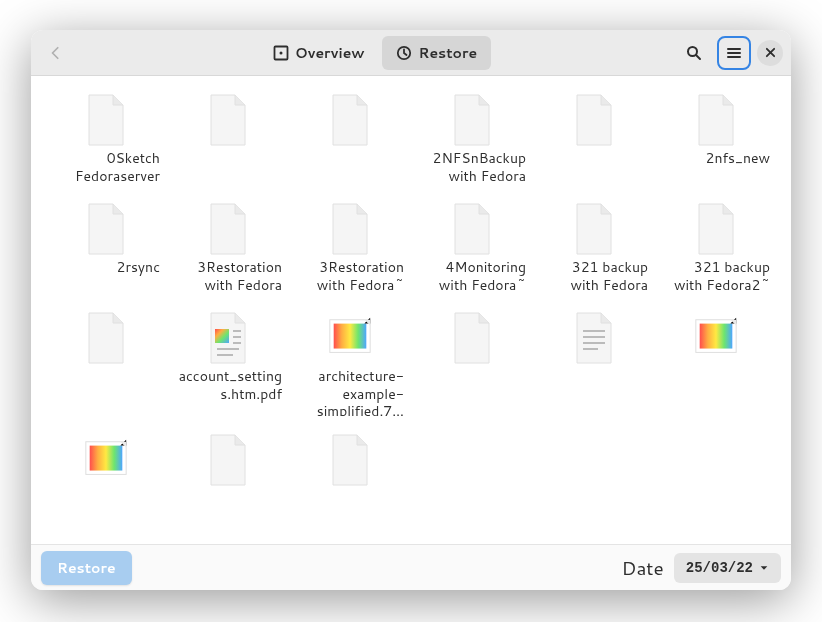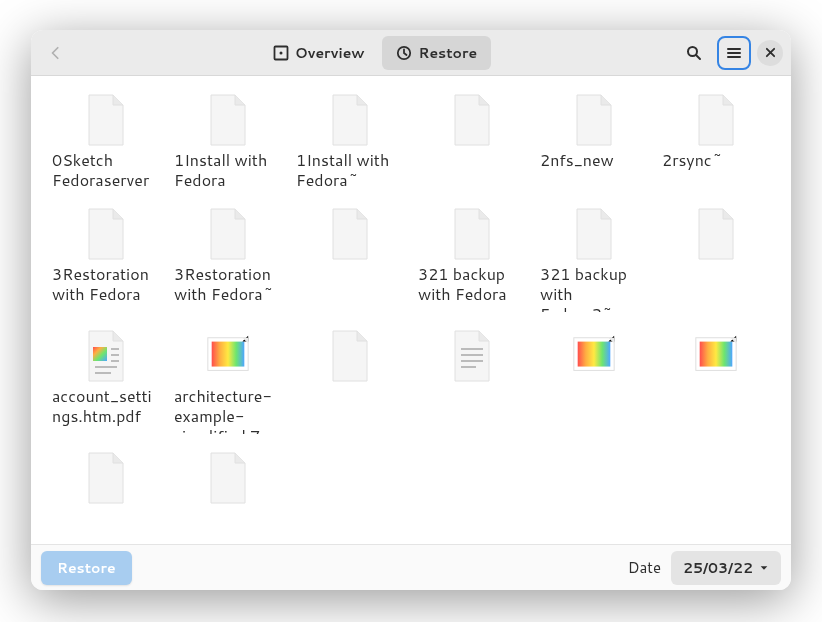--- a/index.html
+++ b/index.html
@@ -95,22 +95,22 @@
     border-radius: 6px;
   }
   .file-icon {
     width: 48px;
     height: 56px;
     display: flex;
     align-items: center;
     justify-content: center;
   }
   .file-label {
-    font-size: 16px;
-    text-align: left;
+    font-size: 14px;
+    text-align: right;
     line-height: 1.25;
     color: #2e2e2e;
     width: 108px;
     max-height: 48px;
     overflow: hidden;
     display: -webkit-box;
     -webkit-line-clamp: 3;
     -webkit-box-orient: vertical;
     word-wrap: break-word;
     margin-top: 2px;
@@ -128,32 +128,33 @@
     background: #a8cdf0;
     color: #fff;
     font-weight: 700;
     font-size: 14px;
     padding: 7px 16px;
     border-radius: 6px;
     cursor: pointer;
     box-shadow: 0 1px 2px rgba(0,0,0,0.1);
   }
   .footer-spacer { flex: 1; }
-  .date-label { font-size: 15px; color: #2e2e2e; font-weight: 500; }
+  .date-label { font-size: 19px; color: #2e2e2e; font-weight: 500; }
   .date-btn {
     background: #e4e4e4;
     padding: 7px 12px;
     border-radius: 6px;
     font-size: 14px;
     font-weight: 700;
     display: flex;
     align-items: center;
     gap: 6px;
     cursor: pointer;
     color: #2e2e2e;
+    font-family: Liberation Mono, monospace;
   }
   svg { display: block; }
 </style>
 </head>
 <body>
 
 <div class="window">
 
   <div class="headerbar">
     <div class="hb-btn hb-back">
@@ -210,30 +211,37 @@
           </div>
           <div class="file-label">0Sketch Fedoraserver</div>
         </div>
         <div class="file-item">
           <div class="file-icon">
             <svg width="46" height="54" viewBox="0 0 46 54">
               <path d="M6 2 h24 l10 10 v40 H6 Z" fill="#f5f5f5" stroke="#e0e0e0"></path>
               <path d="M30 2 v10 h10" fill="#eaeaea" stroke="#e0e0e0"></path>
             </svg>
           </div>
-          <div class="file-label">1Install with Fedora</div>
-        </div>
-        <div class="file-item">
-          <div class="file-icon">
-            <svg width="46" height="54" viewBox="0 0 46 54">
-              <path d="M6 2 h24 l10 10 v40 H6 Z" fill="#f5f5f5" stroke="#e0e0e0"></path>
-              <path d="M30 2 v10 h10" fill="#eaeaea" stroke="#e0e0e0"></path>
-            </svg>
-          </div>
-          <div class="file-label">1Install with Fedora~</div>
+        </div>
+        <div class="file-item">
+          <div class="file-icon">
+            <svg width="46" height="54" viewBox="0 0 46 54">
+              <path d="M6 2 h24 l10 10 v40 H6 Z" fill="#f5f5f5" stroke="#e0e0e0"></path>
+              <path d="M30 2 v10 h10" fill="#eaeaea" stroke="#e0e0e0"></path>
+            </svg>
+          </div>
+        </div>
+        <div class="file-item">
+          <div class="file-icon">
+            <svg width="46" height="54" viewBox="0 0 46 54">
+              <path d="M6 2 h24 l10 10 v40 H6 Z" fill="#f5f5f5" stroke="#e0e0e0"></path>
+              <path d="M30 2 v10 h10" fill="#eaeaea" stroke="#e0e0e0"></path>
+            </svg>
+          </div>
+          <div class="file-label">2NFSnBackup with Fedora</div>
         </div>
         <div class="file-item">
           <div class="file-icon">
             <svg width="46" height="54" viewBox="0 0 46 54">
               <path d="M6 2 h24 l10 10 v40 H6 Z" fill="#f5f5f5" stroke="#e0e0e0"></path>
               <path d="M30 2 v10 h10" fill="#eaeaea" stroke="#e0e0e0"></path>
             </svg>
           </div>
         </div>
         <div class="file-item">
@@ -245,21 +253,21 @@
           </div>
           <div class="file-label">2nfs_new</div>
         </div>
         <div class="file-item">
           <div class="file-icon">
             <svg width="46" height="54" viewBox="0 0 46 54">
               <path d="M6 2 h24 l10 10 v40 H6 Z" fill="#f5f5f5" stroke="#e0e0e0"></path>
               <path d="M30 2 v10 h10" fill="#eaeaea" stroke="#e0e0e0"></path>
             </svg>
           </div>
-          <div class="file-label">2rsync~</div>
+          <div class="file-label">2rsync</div>
         </div>
         <div class="file-item">
           <div class="file-icon">
             <svg width="46" height="54" viewBox="0 0 46 54">
               <path d="M6 2 h24 l10 10 v40 H6 Z" fill="#f5f5f5" stroke="#e0e0e0"></path>
               <path d="M30 2 v10 h10" fill="#eaeaea" stroke="#e0e0e0"></path>
             </svg>
           </div>
           <div class="file-label">3Restoration with Fedora</div>
         </div>
@@ -272,20 +280,21 @@
           </div>
           <div class="file-label">3Restoration with Fedora~</div>
         </div>
         <div class="file-item">
           <div class="file-icon">
             <svg width="46" height="54" viewBox="0 0 46 54">
               <path d="M6 2 h24 l10 10 v40 H6 Z" fill="#f5f5f5" stroke="#e0e0e0"></path>
               <path d="M30 2 v10 h10" fill="#eaeaea" stroke="#e0e0e0"></path>
             </svg>
           </div>
+          <div class="file-label">4Monitoring with Fedora~</div>
         </div>
         <div class="file-item">
           <div class="file-icon">
             <svg width="46" height="54" viewBox="0 0 46 54">
               <path d="M6 2 h24 l10 10 v40 H6 Z" fill="#f5f5f5" stroke="#e0e0e0"></path>
               <path d="M30 2 v10 h10" fill="#eaeaea" stroke="#e0e0e0"></path>
             </svg>
           </div>
           <div class="file-label">321 backup with Fedora</div>
         </div>

